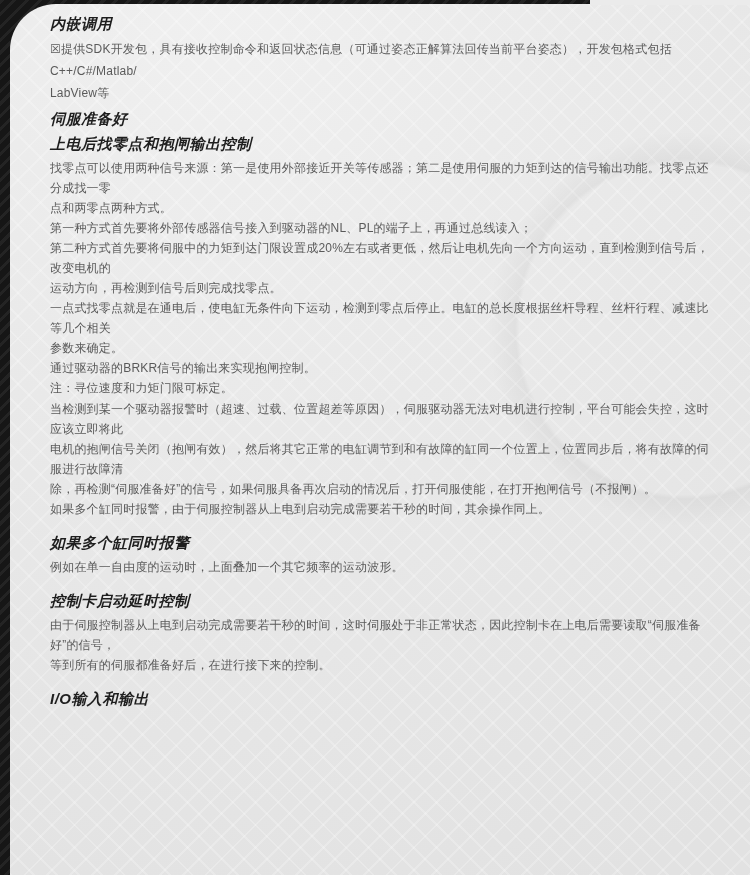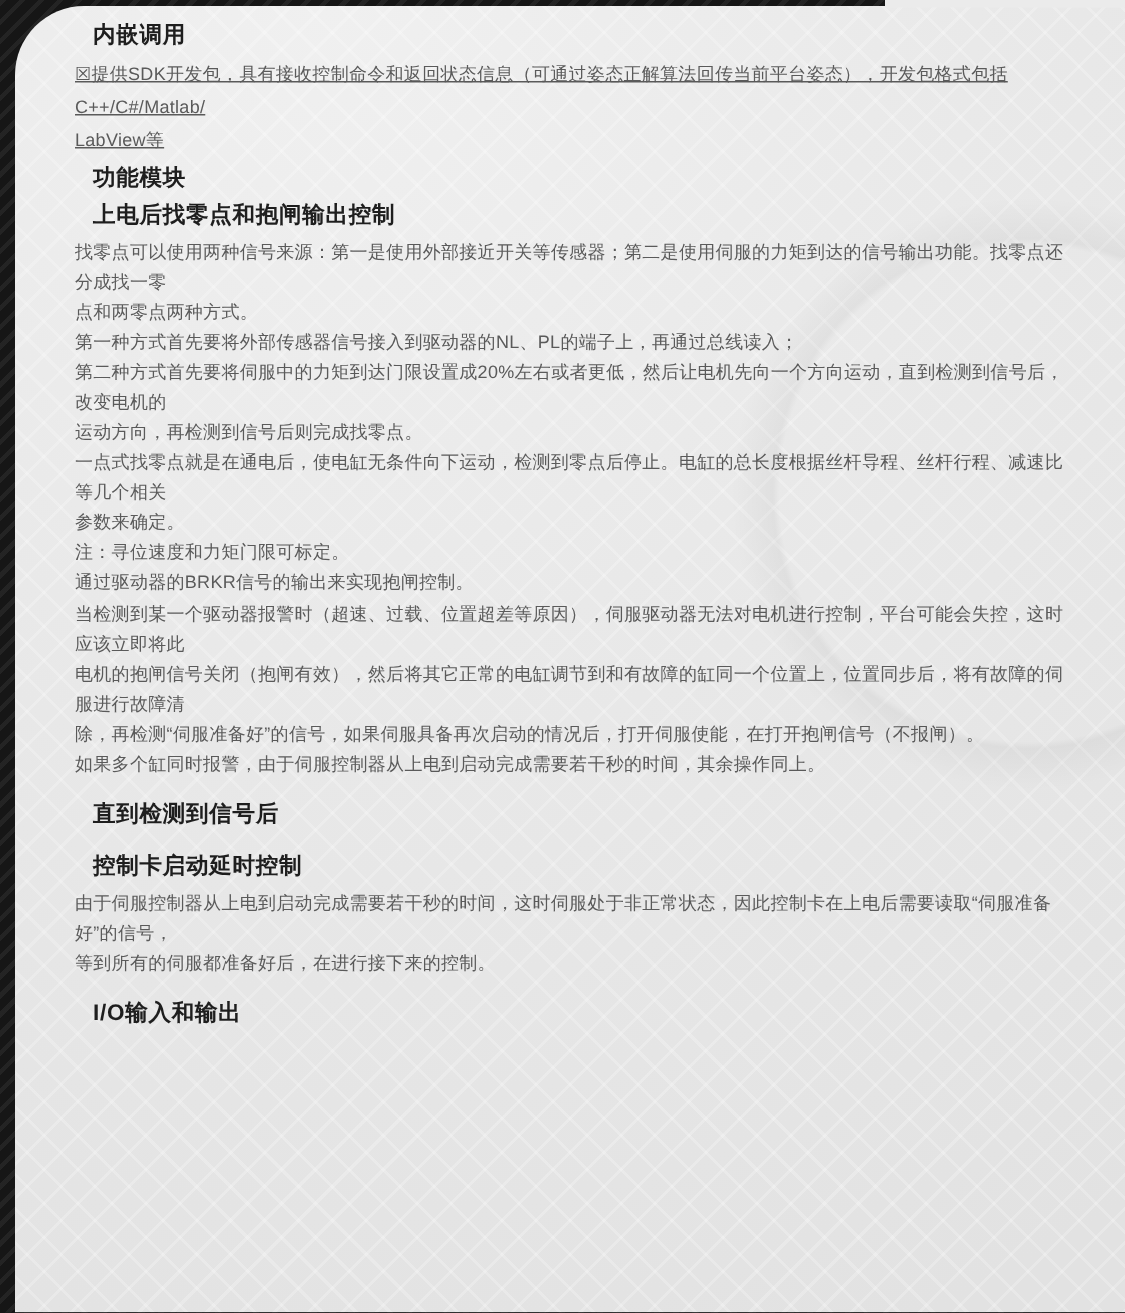--- a/index.html
+++ b/index.html
@@ -23,72 +23,73 @@
     position:absolute;top:0;left:590px;right:0;height:5px;
     background:#ebebeb;
   }
   .swoosh{
     position:absolute;right:-150px;top:110px;width:430px;height:430px;border-radius:50%;
     background:radial-gradient(closest-side, rgba(0,0,0,0) 77%, rgba(0,0,0,.04) 79%, rgba(0,0,0,0) 92%);
     pointer-events:none;
   }
   section{display:block;}
   h2{
-    margin:0 0 3px 12px;
+    margin:0 0 3px 0;
     font-size:15px;line-height:22px;font-weight:bold;
-    color:#1e1e1e;letter-spacing:0.5px;
+    color:#1e1e1e;letter-spacing:0.5px;font-style:italic;
   }
   h2.sub{margin-top:0;}
   p{
     margin:0;
     font-size:12px;line-height:20px;
     color:#5a5a5a;
     white-space:pre-line;
     letter-spacing:0.2px;
   }
-  section.lead p{line-height:22px;text-decoration:underline;}
+  section.lead p{line-height:22px;}
 </style>
 </head>
 <body>
 
 <div class="panel">
   <div class="swoosh"></div>
 
   <section class="lead" style="margin-bottom:4px">
     <h2>内嵌调用</h2>
     <p>☒提供SDK开发包，具有接收控制命令和返回状态信息（可通过姿态正解算法回传当前平台姿态），开发包格式包括C++/C#/Matlab/
 LabView等</p>
   </section>
 
   <section style="margin-bottom:1px">
-    <h2>功能模块</h2>
+    <h2>伺服准备好</h2>
     <h2 class="sub">上电后找零点和抱闸输出控制</h2>
     <p>找零点可以使用两种信号来源：第一是使用外部接近开关等传感器；第二是使用伺服的力矩到达的信号输出功能。找零点还分成找一零
 点和两零点两种方式。</p>
     <p>第一种方式首先要将外部传感器信号接入到驱动器的NL、PL的端子上，再通过总线读入；</p>
     <p>第二种方式首先要将伺服中的力矩到达门限设置成20%左右或者更低，然后让电机先向一个方向运动，直到检测到信号后，改变电机的
 运动方向，再检测到信号后则完成找零点。</p>
     <p>一点式找零点就是在通电后，使电缸无条件向下运动，检测到零点后停止。电缸的总长度根据丝杆导程、丝杆行程、减速比等几个相关
 参数来确定。</p>
+    <p>通过驱动器的BRKR信号的输出来实现抱闸控制。</p>
     <p>注：寻位速度和力矩门限可标定。</p>
-    <p>通过驱动器的BRKR信号的输出来实现抱闸控制。</p>
   </section>
 
   <section style="margin-bottom:9px">
     <p>当检测到某一个驱动器报警时（超速、过载、位置超差等原因），伺服驱动器无法对电机进行控制，平台可能会失控，这时应该立即将此
 电机的抱闸信号关闭（抱闸有效），然后将其它正常的电缸调节到和有故障的缸同一个位置上，位置同步后，将有故障的伺服进行故障清
 除，再检测“伺服准备好”的信号，如果伺服具备再次启动的情况后，打开伺服使能，在打开抱闸信号（不报闸）。</p>
     <p>如果多个缸同时报警，由于伺服控制器从上电到启动完成需要若干秒的时间，其余操作同上。</p>
   </section>
 
   <section style="margin-bottom:13px">
   </section>
 
   <section style="margin-bottom:13px">
-    <h2>直到检测到信号后</h2>
+    <h2>如果多个缸同时报警</h2>
+    <p>例如在单一自由度的运动时，上面叠加一个其它频率的运动波形。</p>
   </section>
 
   <section style="margin-bottom:13px">
     <h2>控制卡启动延时控制</h2>
     <p>由于伺服控制器从上电到启动完成需要若干秒的时间，这时伺服处于非正常状态，因此控制卡在上电后需要读取“伺服准备好”的信号，
 等到所有的伺服都准备好后，在进行接下来的控制。</p>
   </section>
 
   <section style="margin-bottom:10px">
     <h2>I/O输入和输出</h2>

